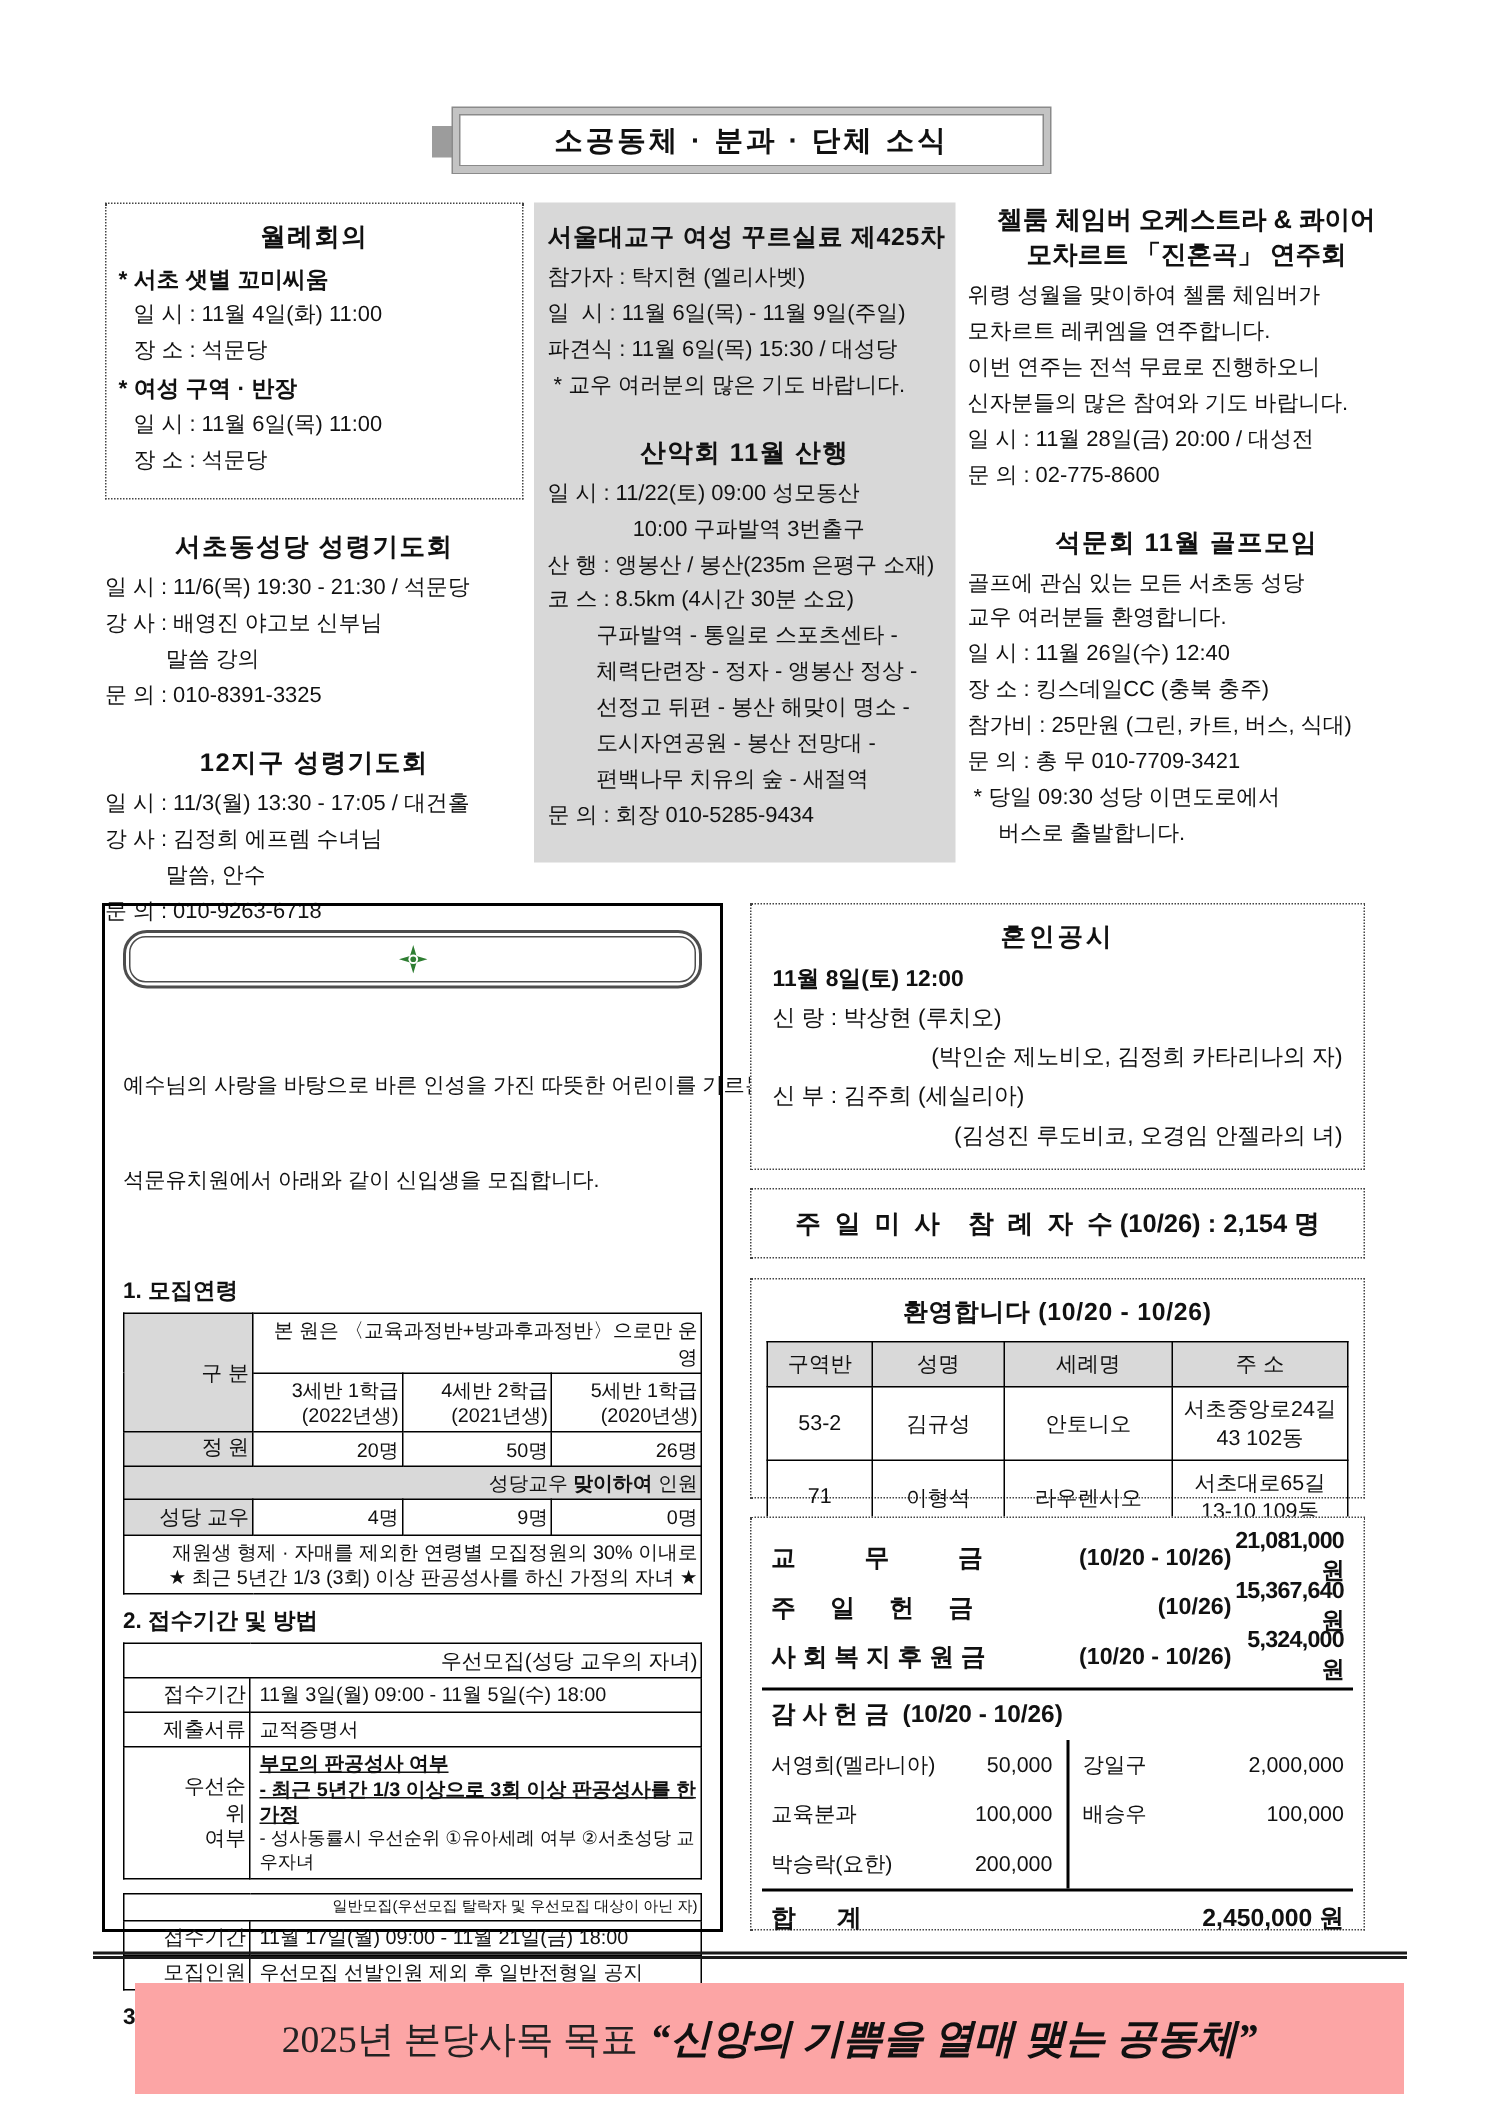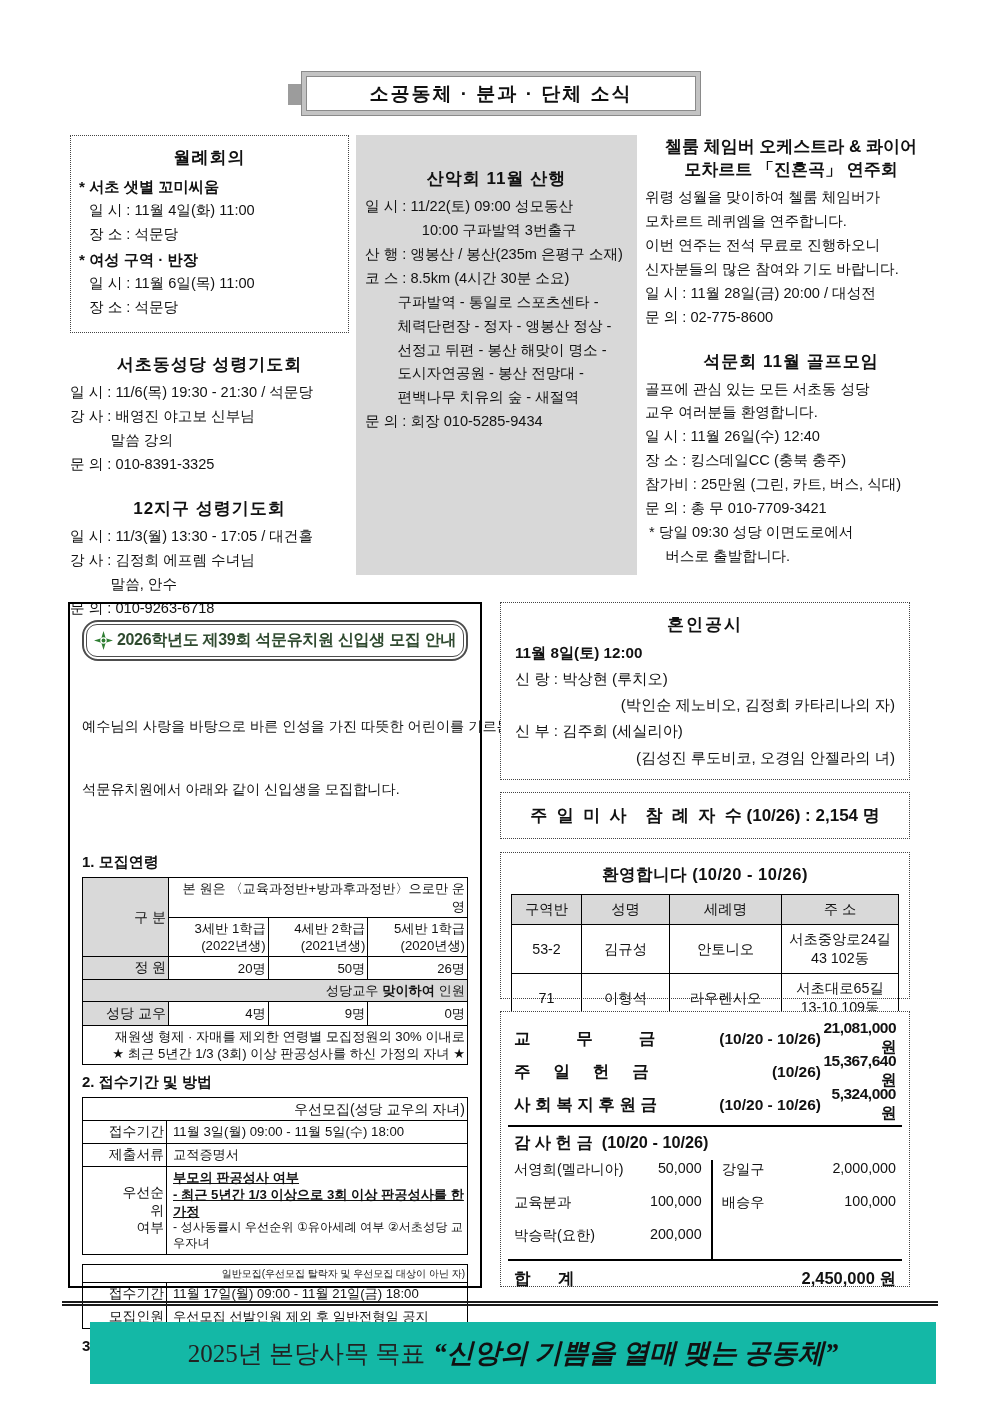--- a/index.html
+++ b/index.html
@@ -61,29 +61,29 @@
   .finance { top:1011px; height:276px; padding:10px 13px 8px; }
   .fin-row { display:flex; align-items:center; height:33px; font-weight:bold; }
   .fin-label { width:172px; font-size:16.5px; white-space:pre; }
   .fin-period { width:135px; text-align:right; font-size:15.5px; white-space:pre; }
   .fin-amount { flex:1; text-align:right; font-size:15.5px; letter-spacing:-0.5px; }
   .fin-divider { border-top:2px solid #000; margin:4px -6px 5px; }
   .thanks-title { font-size:16.3px; font-weight:bold; margin:2px 0 6px; white-space:pre; }
   .thanks-cols { display:flex; }
   .thanks-left { width:52%; border-right:2px solid #000; padding-right:9px; }
   .thanks-right { width:48%; padding-left:9px; }
-  .th-row { display:flex; justify-content:space-between; align-items:flex-start; height:33px; font-size:14.3px; }
+  .th-row { display:flex; justify-content:space-between; align-items:center; height:33px; font-size:14.3px; }
   .total-row { border-top:2.5px solid #000; margin:0 -6px; padding:7px 6px 0;
                display:flex; justify-content:space-between; font-size:16.5px; font-weight:bold; }
   .total-label { white-space:pre; }
 
   
   .footer-rule { position:absolute; left:62px; top:1301px; width:876px; height:5px;
                  border-top:2.5px solid #1a1a1a; border-bottom:2.5px solid #1a1a1a; }
-  .footer-bar { position:absolute; left:90px; top:1322px; width:846px; height:62px; background:#14b8a6;
+  .footer-bar { position:absolute; left:90px; top:1322px; width:846px; height:74px; background:#fca5a5;
                 display:flex; align-items:center; justify-content:center; gap:8px;
                 font-family:"Liberation Serif","DejaVu Serif",serif; }
   .footer-prefix { font-size:25px; color:#222; }
   .footer-quote { font-size:27px; font-weight:bold; font-style:italic; color:#111; }
 </style>
 </head>
 <body>
 
 <div class="page">
 
@@ -112,20 +112,27 @@
     <div class="sec">
       <div class="sec-title">12지구 성령기도회</div>
       <div class="line">일 시 : 11/3(월) 13:30 - 17:05 / 대건홀</div>
       <div class="line">강 사 : 김정희 에프렘 수녀님</div>
       <div class="line">          말씀, 안수</div>
       <div class="line">문 의 : 010-9263-6718</div>
     </div>
   </div>
 
   <div class="col col-mid">
+    <div>
+      <div class="sec-title-left">서울대교구 여성 꾸르실료 제425차</div>
+      <div class="line">참가자 : 탁지현 (엘리사벳)</div>
+      <div class="line">일  시 : 11월 6일(목) - 11월 9일(주일)</div>
+      <div class="line">파견식 : 11월 6일(목) 15:30 / 대성당</div>
+      <div class="line"> * 교우 여러분의 많은 기도 바랍니다.</div>
+    </div>
     <div class="sec">
       <div class="sec-title">산악회 11월 산행</div>
       <div class="line">일 시 : 11/22(토) 09:00 성모동산</div>
       <div class="line">              10:00 구파발역 3번출구</div>
       <div class="line">산 행 : 앵봉산 / 봉산(235m 은평구 소재)</div>
       <div class="line">코 스 : 8.5km (4시간 30분 소요)</div>
       <div class="line">        구파발역 - 통일로 스포츠센타 -</div>
       <div class="line">        체력단련장 - 정자 - 앵봉산 정상 -</div>
       <div class="line">        선정고 뒤편 - 봉산 해맞이 명소 -</div>
       <div class="line">        도시자연공원 - 봉산 전망대 -</div>
@@ -161,21 +168,20 @@
   <div class="kg-box">
     <div class="kg-capsule-outer">
       <div class="kg-capsule">
         <span style="display:inline-flex;">
           <svg width="19" height="19" viewBox="0 0 20 20">
             <path d="M10 0 L12.3 7.7 L20 10 L12.3 12.3 L10 20 L7.7 12.3 L0 10 L7.7 7.7 Z" fill="#2e7d32"></path>
             <circle cx="10" cy="10" r="3.4" fill="#fff"></circle>
             <circle cx="10" cy="10" r="2" fill="#2e7d32"></circle>
           </svg>
         </span>
-        <span class="kg-title">2026학년도 제39회 석문유치원 신입생 모집 안내</span>
       </div>
     </div>
     <div class="kg-intro">
       <div>예수님의 사랑을 바탕으로 바른 인성을 가진 따뜻한 어린이를 기르는</div>
       <div>석문유치원에서 아래와 같이 신입생을 모집합니다.</div>
     </div>
 
     <div class="kg-h">1. 모집연령</div>
     <table>
       <tbody>

